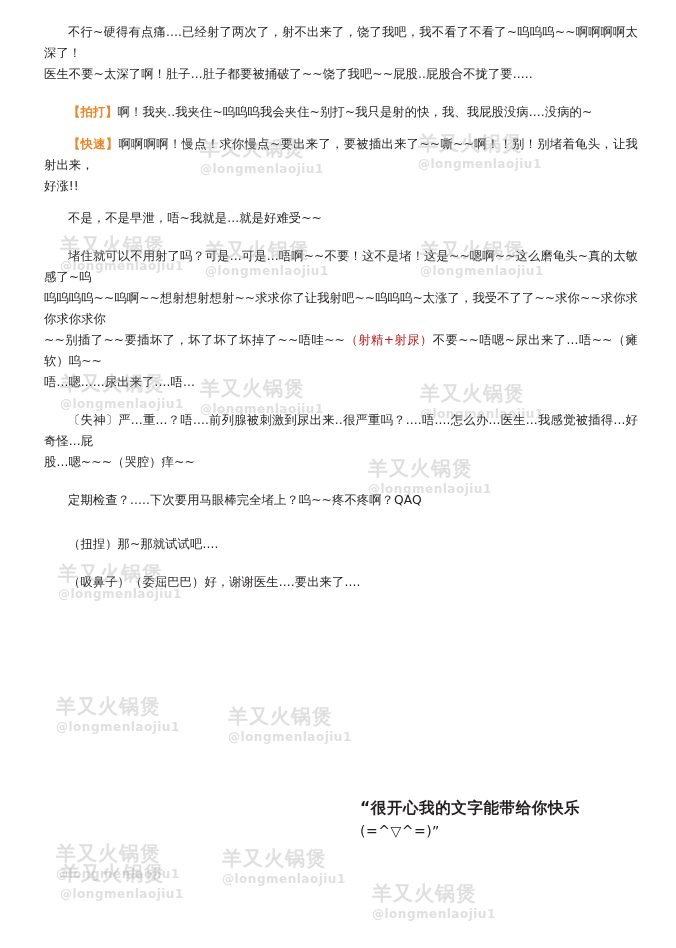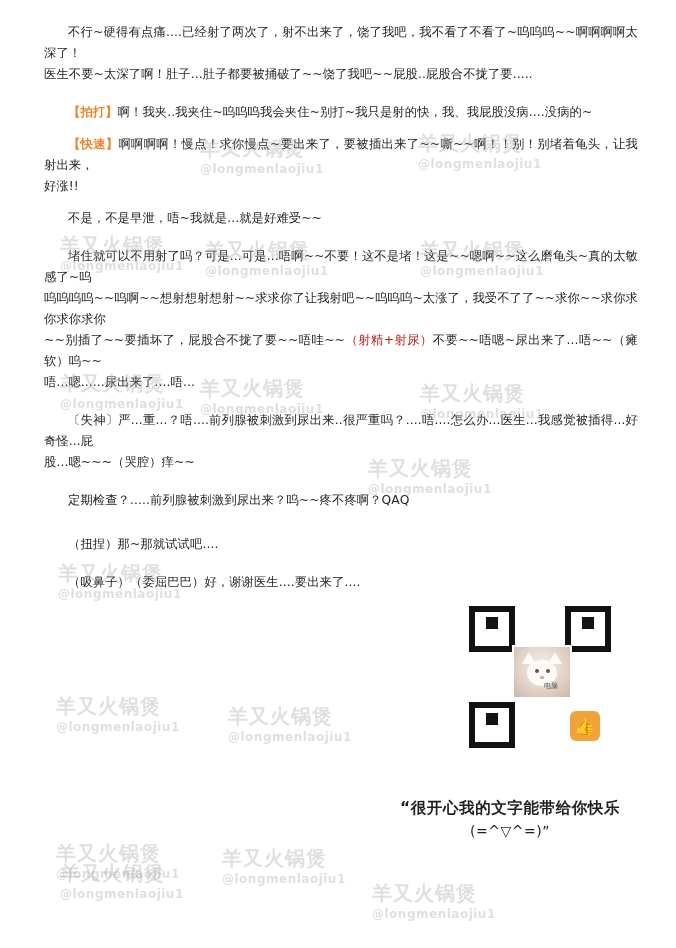--- a/index.html
+++ b/index.html
@@ -192,21 +192,21 @@
     line-height: 1;
   }
 
   
   .quote {
     position: absolute;
     left: 360px;
     top: 796px;
     width: 300px;
     z-index: 4;
-    text-align: center;
+    text-align: left;
     color: #231f20;
   }
   .quote .q1 {
     font-size: 15.5px;
     font-weight: bold;
     line-height: 24px;
     letter-spacing: 0.6px;
   }
   .quote .q2 {
     font-size: 14px;
@@ -301,74 +301,50 @@
     </p>
     <p class="para" style="margin-top:-11px;"><span>好涨!!</span></p>
 
     <p class="para indent"><span>不是，不是早泄，唔~我就是...就是好难受~~</span></p>
 
     <div class="sep"></div>
 
     <p class="para indent"><span>堵住就可以不用射了吗？可是...可是...唔啊~~不要！这不是堵！这是~~嗯啊~~这么磨龟头~真的太敏感了~呜</span></p>
     <p class="para" style="margin-top:-11px;"><span>呜呜呜呜~~呜啊~~想射想射想射~~求求你了让我射吧~~呜呜呜~太涨了，我受不了了~~求你~~求你求你求你求你</span></p>
     <p class="para" style="margin-top:-11px;">
-      <span>~~别插了~~要插坏了，屁股合不拢了要~~唔哇~~</span><span class="tag-red">（射精+射尿）</span><span>不要~~唔嗯~尿出来了...唔~~（瘫软）呜~~</span>
+      <span>~~别插了~~要插坏了，坏了坏了坏掉了~~唔哇~~</span><span class="tag-red">（射精+射尿）</span><span>不要~~唔嗯~尿出来了...唔~~（瘫软）呜~~</span>
     </p>
     <p class="para" style="margin-top:-11px;"><span>唔...嗯......尿出来了....唔...</span></p>
 
     <div class="sep"></div>
 
     <p class="para indent">
       <span>〔失神〕</span><span>严...重...？唔....前列腺被刺激到尿出来..很严重吗？....唔....怎么办...医生...我感觉被插得...好奇怪...屁</span>
     </p>
     <p class="para" style="margin-top:-11px;"><span>股...嗯~~~（哭腔）痒~~</span></p>
 
     <div class="sep"></div>
 
-    <p class="para indent"><span>定期检查？.....前列腺被刺激到尿出来？呜~~疼不疼啊？QAQ</span></p>
+    <p class="para indent"><span>定期检查？.....下次要用马眼棒完全堵上？呜~~疼不疼啊？QAQ</span></p>
 
     <div class="sep"></div>
 
 
     <div class="sep"></div>
 
     <p class="para indent">
       <span>（扭捏）</span><span>那~那就试试吧....</span>
     </p>
 
     <div class="sep"></div>
 
     <p class="para indent">
       <span>（吸鼻子）（委屈巴巴）</span><span>好，谢谢医生....要出来了....</span>
     </p>
   </div>
 
-  <div class="qr-wrap">
-    <div class="qr"></div>
-    <div class="qr-eye tl">
-        <i></i>
-      </div>
-    <div class="qr-eye tr">
-        <i></i>
-      </div>
-    <div class="qr-eye bl">
-        <i></i>
-      </div>
-    <div class="qr-center">
-      <div class="cat">
-        <span class="ear-l"></span>
-          <span class="ear-r"></span>
-        <span class="face"></span>
-        <span class="eye l"></span>
-          <span class="eye r"></span>
-        <span class="nose"></span>
-      </div>
-    </div>
-    <div class="qr-label">电脑</div>
-    <div class="qr-thumb">👍</div>
-  </div>
 
   <div class="quote">
     <div class="q1">“很开心我的文字能带给你快乐</div>
     <div class="q2">(=^▽^=)”</div>
   </div>
 
 </div>
 
 </body></html>

